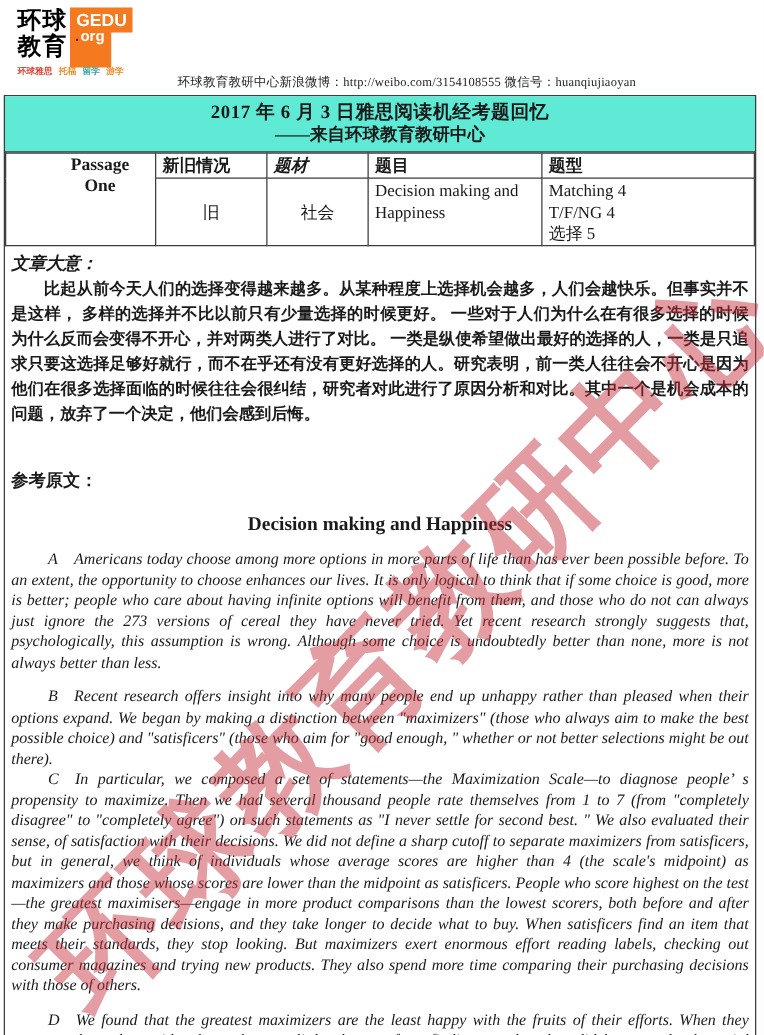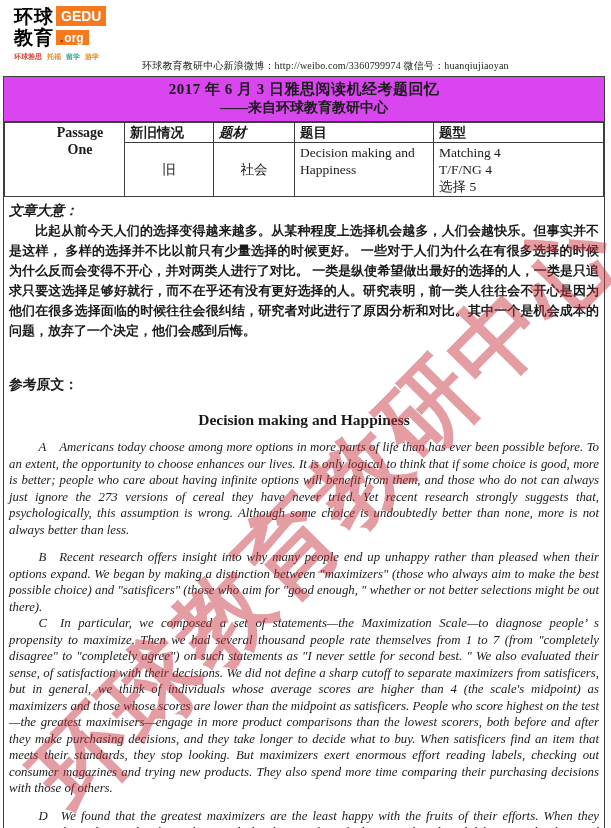--- a/index.html
+++ b/index.html
@@ -14,30 +14,30 @@
   .logo-row { display:flex; align-items:center; height:21px; }
   .logo-cn {
     color:#000000; font-family:"Liberation Sans", sans-serif; font-weight:bold;
     font-size:19px; line-height:20px; letter-spacing:1px;
   }
   .logo-badge {
     background:#f4791f; color:#fff; font-family:"Liberation Sans", sans-serif;
     font-weight:bold; display:inline-block; margin-left:2px;
   }
   .badge-gedu { font-size:14px; padding:2px 5px; transform:translateY(-1px); }
-  .badge-org { font-size:12px; padding:1px 5px 0 4px; }
+  .badge-org { font-size:12px; padding:1px 5px 18px 4px; }
   .org-dot { color:#7a1c12; font-weight:bold; margin-right:1px; }
   .logo-tagline { display:flex; gap:5px; margin-top:4px;
     font-family:"Liberation Sans", sans-serif; font-size:7px; font-weight:bold; }
   .contact { position:absolute; left:142px; top:59px; font-size:10px; color:#222; letter-spacing:0.2px; }
 
   
   .doc { position:absolute; left:3px; right:6px; top:76px; border:1.5px solid #3d3d3d; background:#fff; }
 
-  .banner { background:#d946ef; border-bottom:1px solid #3d3d3d; text-align:center; padding:3px 4px 4px; }
+  .banner { background:#5eead4; border-bottom:1px solid #3d3d3d; text-align:center; padding:3px 4px 4px; }
   .banner-t1 { font-size:15px; font-weight:bold; letter-spacing:0.5px; }
   .banner-t2 { font-size:14px; font-weight:bold; }
 
   table.ptable { border-collapse:collapse; width:100%; table-layout:fixed; }
   .ptable td { border:1px solid #3d3d3d; font-size:13.5px; padding:1px 5px; vertical-align:top; line-height:17px; }
   .ptable td.pcell { text-align:center; font-weight:bold; font-size:14px;padding-left:36px; }
   .ptable td.th { font-weight:bold; }
   .ptable td.mid { text-align:center; vertical-align:middle; }
   .col1 { width:78px; } .col2 { width:78px; } .col3 { width:70px;font-style:italic; } .col4 { width:128px; }
 
@@ -73,21 +73,21 @@
       <span class="logo-cn">教育</span>
       <span class="logo-badge badge-org"><span class="org-dot">.</span><span>org</span></span>
     </div>
     <div class="logo-tagline">
         <span style="color: rgb(217, 69, 58);">环球雅思</span>
         <span style="color: rgb(233, 138, 43);">托福</span>
         <span style="color: rgb(58, 166, 160);">留学</span>
         <span style="color: rgb(233, 138, 43);">游学</span>
       </div>
   </div>
-  <div class="contact">环球教育教研中心新浪微博：http://weibo.com/3360799974 微信号：huanqiujiaoyan</div>
+  <div class="contact">环球教育教研中心新浪微博：http://weibo.com/3154108555 微信号：huanqiujiaoyan</div>
 </div>
 
 <div class="doc">
 
   <div class="banner">
     <div class="banner-t1">2017 年 6 月 3 日雅思阅读机经考题回忆</div>
     <div class="banner-t2">——来自环球教育教研中心</div>
   </div>
 
   <table class="ptable">

